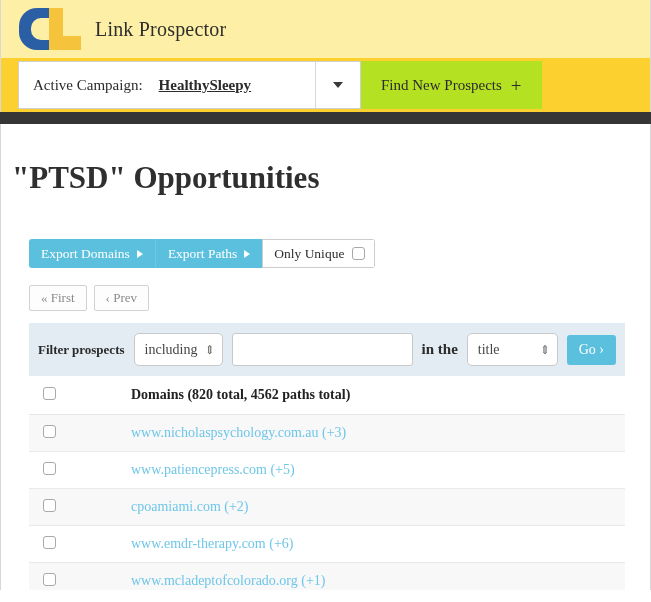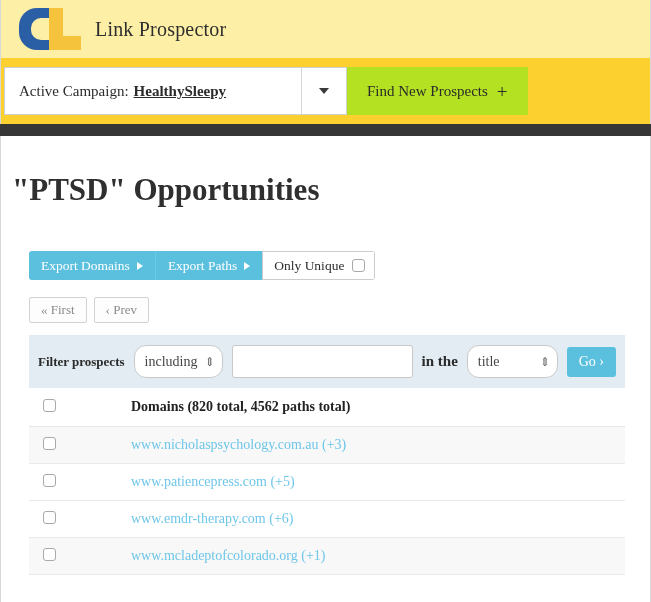--- a/index.html
+++ b/index.html
@@ -81,25 +81,25 @@
     font-size: 20px;
     color: #2e2e2e;
     letter-spacing: 0.2px;
     font-family: "Liberation Serif", "DejaVu Serif", serif;
     line-height: 1;
     white-space: nowrap;
   }
 
   
   .campaign-bar {
-    height: 66px;
+    height: 54px;
     background: #fbd02f;
     display: flex;
     align-items: center;
-    padding-left: 3px;
+    padding-left: 17px;
     box-sizing: border-box;
     border-left: 1px solid #d8d8d8;
     border-right: 1px solid #d8d8d8;
   }
   .campaign-select {
     display: flex;
     align-items: stretch;
     height: 48px;
     background: #ffffff;
     border: 1px solid #cfcfcf;
@@ -111,21 +111,21 @@
     padding: 0 16px 0 14px;
     font-size: 15px;
     color: #2b2b2b;
     white-space: nowrap;
     width: 296px;
     box-sizing: border-box;
   }
   .campaign-name {
     font-weight: bold;
     text-decoration: underline;
-    margin-left: 5px;
+    margin-left: 16px;
   }
   .campaign-caret {
     width: 45px;
     border-left: 1px solid #d7d7d7;
     display: flex;
     align-items: center;
     justify-content: center;
     box-sizing: border-box;
   }
   .caret-down {
@@ -269,21 +269,21 @@
   .filter-label {
     font-size: 13px;
     font-weight: bold;
     color: #2b2b2b;
     white-space: nowrap;
   }
   .sel {
     position: relative;
     background: #ffffff;
     border: 1px solid #c9c9c9;
-    border-radius: 12px;
+    border-radius: 5px;
     height: 33px;
     display: flex;
     align-items: center;
     padding: 0 24px 0 10px;
     font-size: 14px;
     color: #454545;
     box-sizing: border-box;
     cursor: pointer;
     white-space: nowrap;
   }
@@ -445,20 +445,24 @@
       </tbody>
       <tbody id="rows">
           <tr class="data-row odd">
             <td class="col-cb cb-cell"><input type="checkbox" class="cb" style=""></td>
             <td><a class="domain-link">www.nicholaspsychology.com.au (+3)</a></td>
           </tr>
           <tr class="data-row even">
             <td class="col-cb cb-cell"><input type="checkbox" class="cb" style=""></td>
             <td><a class="domain-link">www.patiencepress.com (+5)</a></td>
           </tr>
+          <tr class="data-row odd">
+            <td class="col-cb cb-cell"><input type="checkbox" class="cb" style=""></td>
+            <td><a class="domain-link">cpoamiami.com (+2)</a></td>
+          </tr>
           <tr class="data-row even">
             <td class="col-cb cb-cell"><input type="checkbox" class="cb" style=""></td>
             <td><a class="domain-link">www.emdr-therapy.com (+6)</a></td>
           </tr>
           <tr class="data-row odd">
             <td class="col-cb cb-cell"><input type="checkbox" class="cb" style=""></td>
             <td><a class="domain-link">www.mcladeptofcolorado.org (+1)</a></td>
           </tr>
         </tbody>
     </table>

